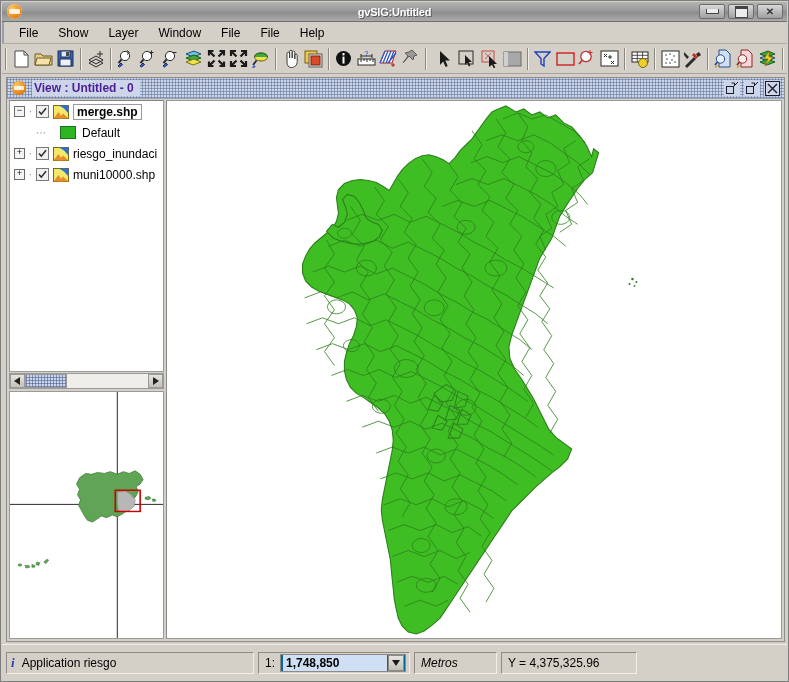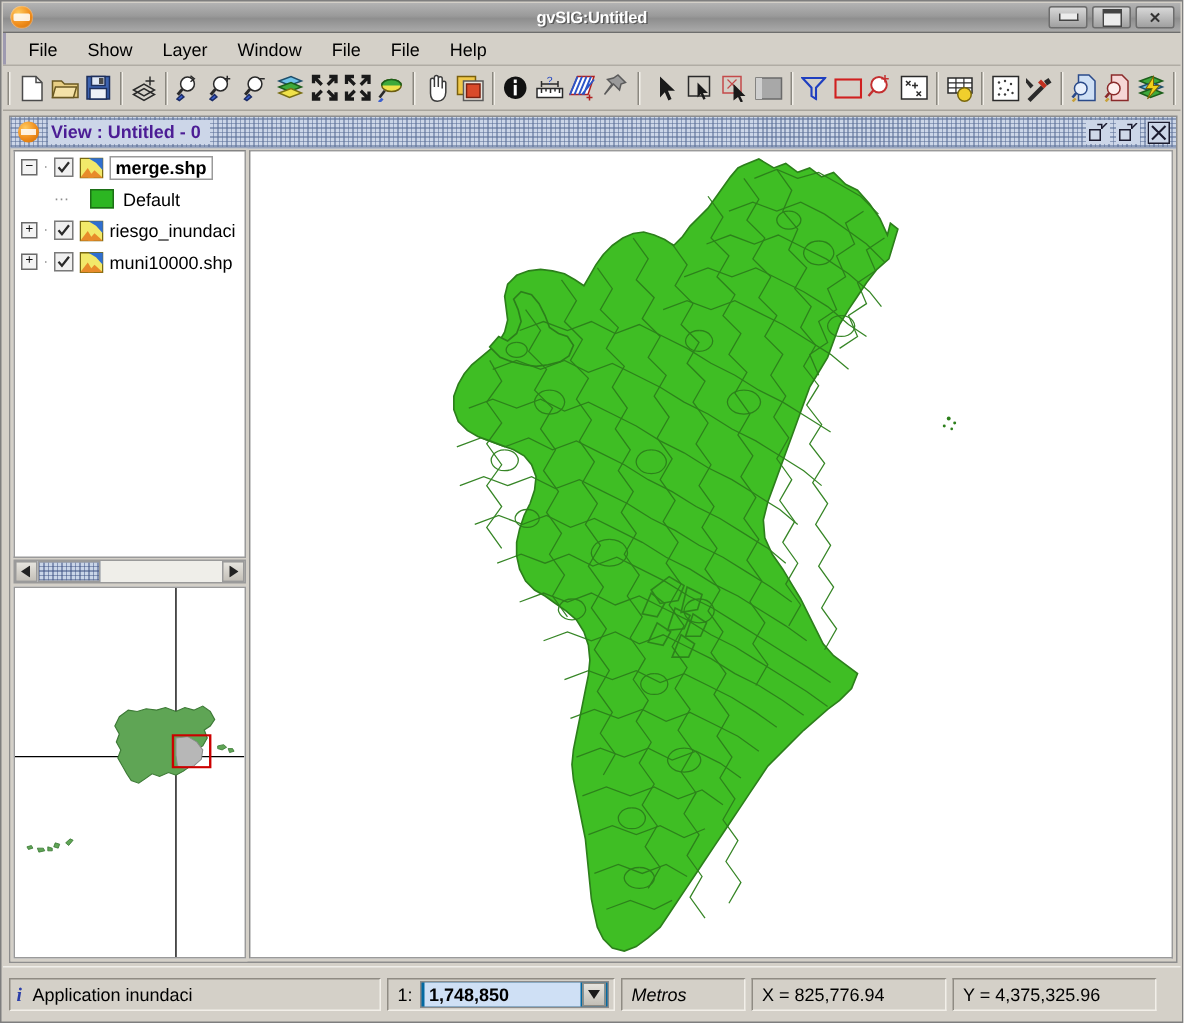--- a/index.html
+++ b/index.html
@@ -873,33 +873,32 @@
             </g>
           </g>
         </svg>
       </div>
     </div>
   </div>
 
   <div class="statusbar">
     <div class="sb-cell sb-msg">
       <span class="info-i">i</span>
-      <span>Application inundaci</span>
+      <span>Application riesgo</span>
     </div>
 
     <div class="sb-cell sb-scale">
       <span>1:</span>
       <div class="scale-combo">
         <span class="scale-value">1,748,850</span>
         <span class="scale-arrow">
           <svg width="8" height="6" viewBox="0 0 8 6">
               <path d="M0 0h8L4 6z" fill="#1a1a1a"></path>
             </svg>
         </span>
       </div>
     </div>
 
     <div class="sb-cell sb-units">Metros</div>
-    <div class="sb-cell sb-x">X = 825,776.94</div>
     <div class="sb-cell sb-y">Y = 4,375,325.96</div>
   </div>
 
 </div>
 
 </body></html>

